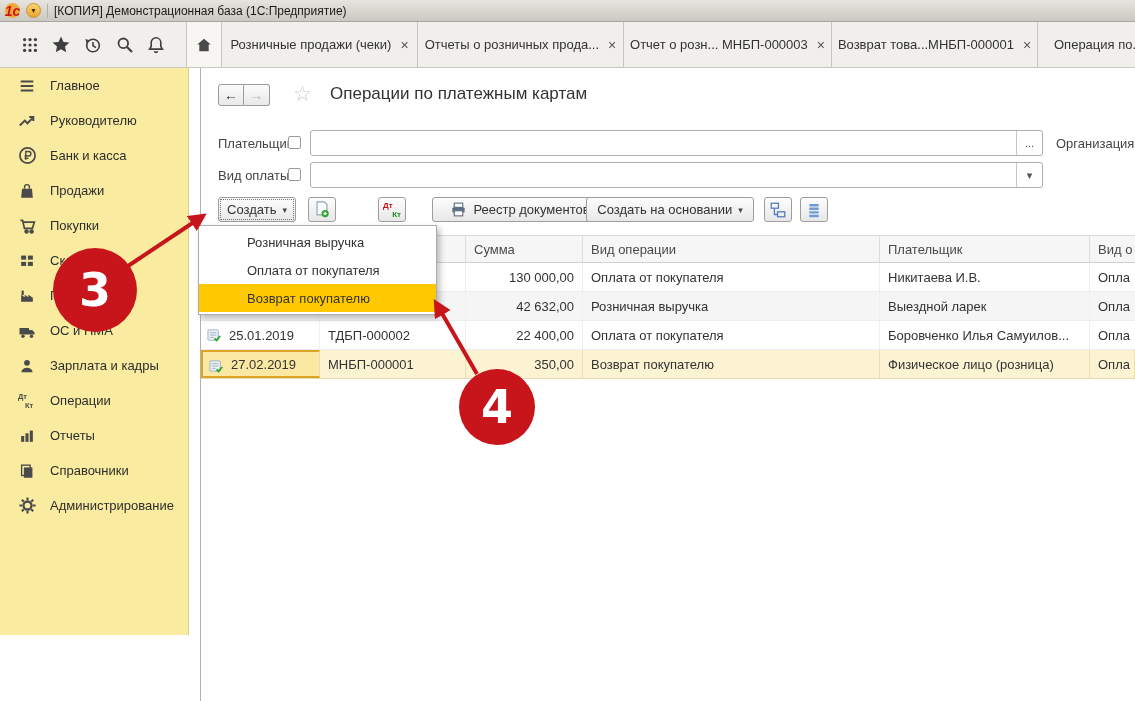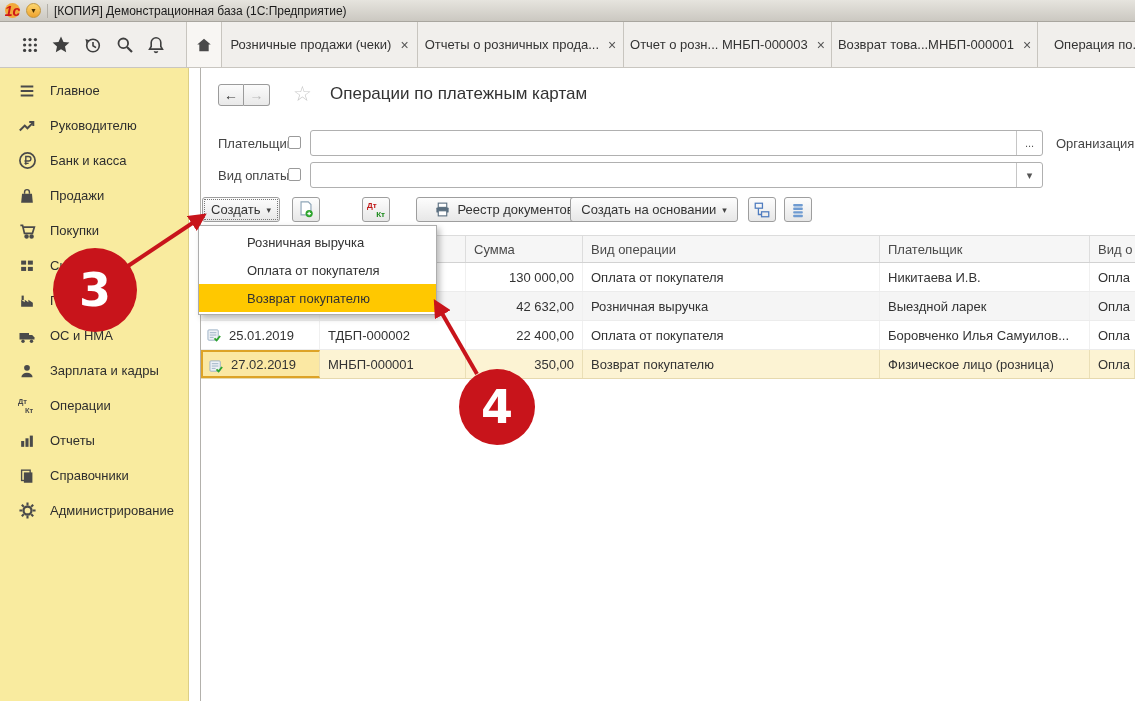--- a/index.html
+++ b/index.html
@@ -25,22 +25,22 @@
   .home-tab { width:36px; border-left:1px solid #c8c5bf; border-right:1px solid #c8c5bf;
     background:#f8f6f3; display:flex; align-items:center; justify-content:center; }
   .tab { display:flex; align-items:center; justify-content:center; gap:9px; padding:0 10px;
     border-right:1px solid #c8c5bf; font-size:13px; color:#333; white-space:nowrap; overflow:hidden; }
   .tab:nth-of-type(3){ width:196px; } .tab:nth-of-type(4){ width:206px; }
   .tab:nth-of-type(5){ width:208px; } .tab:nth-of-type(6){ width:206px; }
   .tab:nth-of-type(7){ flex:1; border-right:none; justify-content:flex-start; padding-left:16px; }
   .tab-close { color:#555; font-size:14px; line-height:1; }
 
   
-  .sidebar { position:absolute; left:0; top:68px; width:189px; height:633px;
-    background:#f9eb9f; border-right:1px solid #dccf86; padding-top:5px; }
+  .sidebar { position:absolute; left:0; top:68px; width:189px; height:567px;
+    background:#f9eb9f; border-right:1px solid #dccf86; }
   .side-item { height:35px; display:flex; align-items:center; gap:13px; padding-left:17px;
     font-size:13px; color:#2e2e2e; }
   .side-icon { width:20px; height:20px; display:flex; align-items:center; justify-content:center; color:#4a4a4a; flex:0 0 20px; }
   .vline { position:absolute; left:200px; top:68px; width:1px; height:633px; background:#b3b1ac; }
 
   
   .nav-btns { position:absolute; left:218px; top:84px; display:flex; }
   .nav-btn { width:26px; height:22px; border:1px solid #9b9b9b; background:linear-gradient(#fbfbfb,#e9e9e9);
     display:flex; align-items:center; justify-content:center; font-size:14px; color:#333; }
   .nav-btn.back { border-radius:3px 0 0 3px; }
@@ -54,21 +54,21 @@
   .field { position:absolute; left:310px; width:733px; height:26px; border:1px solid #b0b0b0;
     border-radius:3px; background:#fff; }
   .field input { position:absolute; left:4px; top:1px; right:30px; height:22px; border:none; outline:none;
     font-size:13px; font-family:inherit; background:transparent; }
   .field-btn { position:absolute; right:0; top:0; bottom:0; width:26px; border-left:1px solid #c6c6c6;
     display:flex; align-items:center; justify-content:center; font-size:11px; color:#555; }
 
   
   .btn { position:absolute; top:197px; height:25px; border:1px solid #9e9e9e; border-radius:3px;
     background:linear-gradient(#fdfdfd,#e7e7e7); font-size:13px; color:#333;
-    display:flex; align-items:center; justify-content:center; gap:6px; padding:0 10px; }
+    display:flex; align-items:center; justify-content:center; gap:6px; padding:0 10px;margin-left:16px; }
   .btn .arrow { font-size:9px; color:#444; }
   .btn.focused { outline:1px dotted #777; outline-offset:-3px; }
   .icon-btn { width:28px; padding:0; }
   .dtkt-mini { position:relative; width:18px; height:18px; font-size:8px; font-weight:bold; }
   .dtkt-mini .dt { position:absolute; left:0; top:0; color:#c01818; }
   .dtkt-mini .kt { position:absolute; right:0; bottom:0; color:#1c8a1c; }
 
   
   .grid { position:absolute; left:201px; top:235px; width:934px; bottom:0; }
   .thead { position:absolute; left:0; top:0; right:0; height:28px; background:#f6f6f6;

